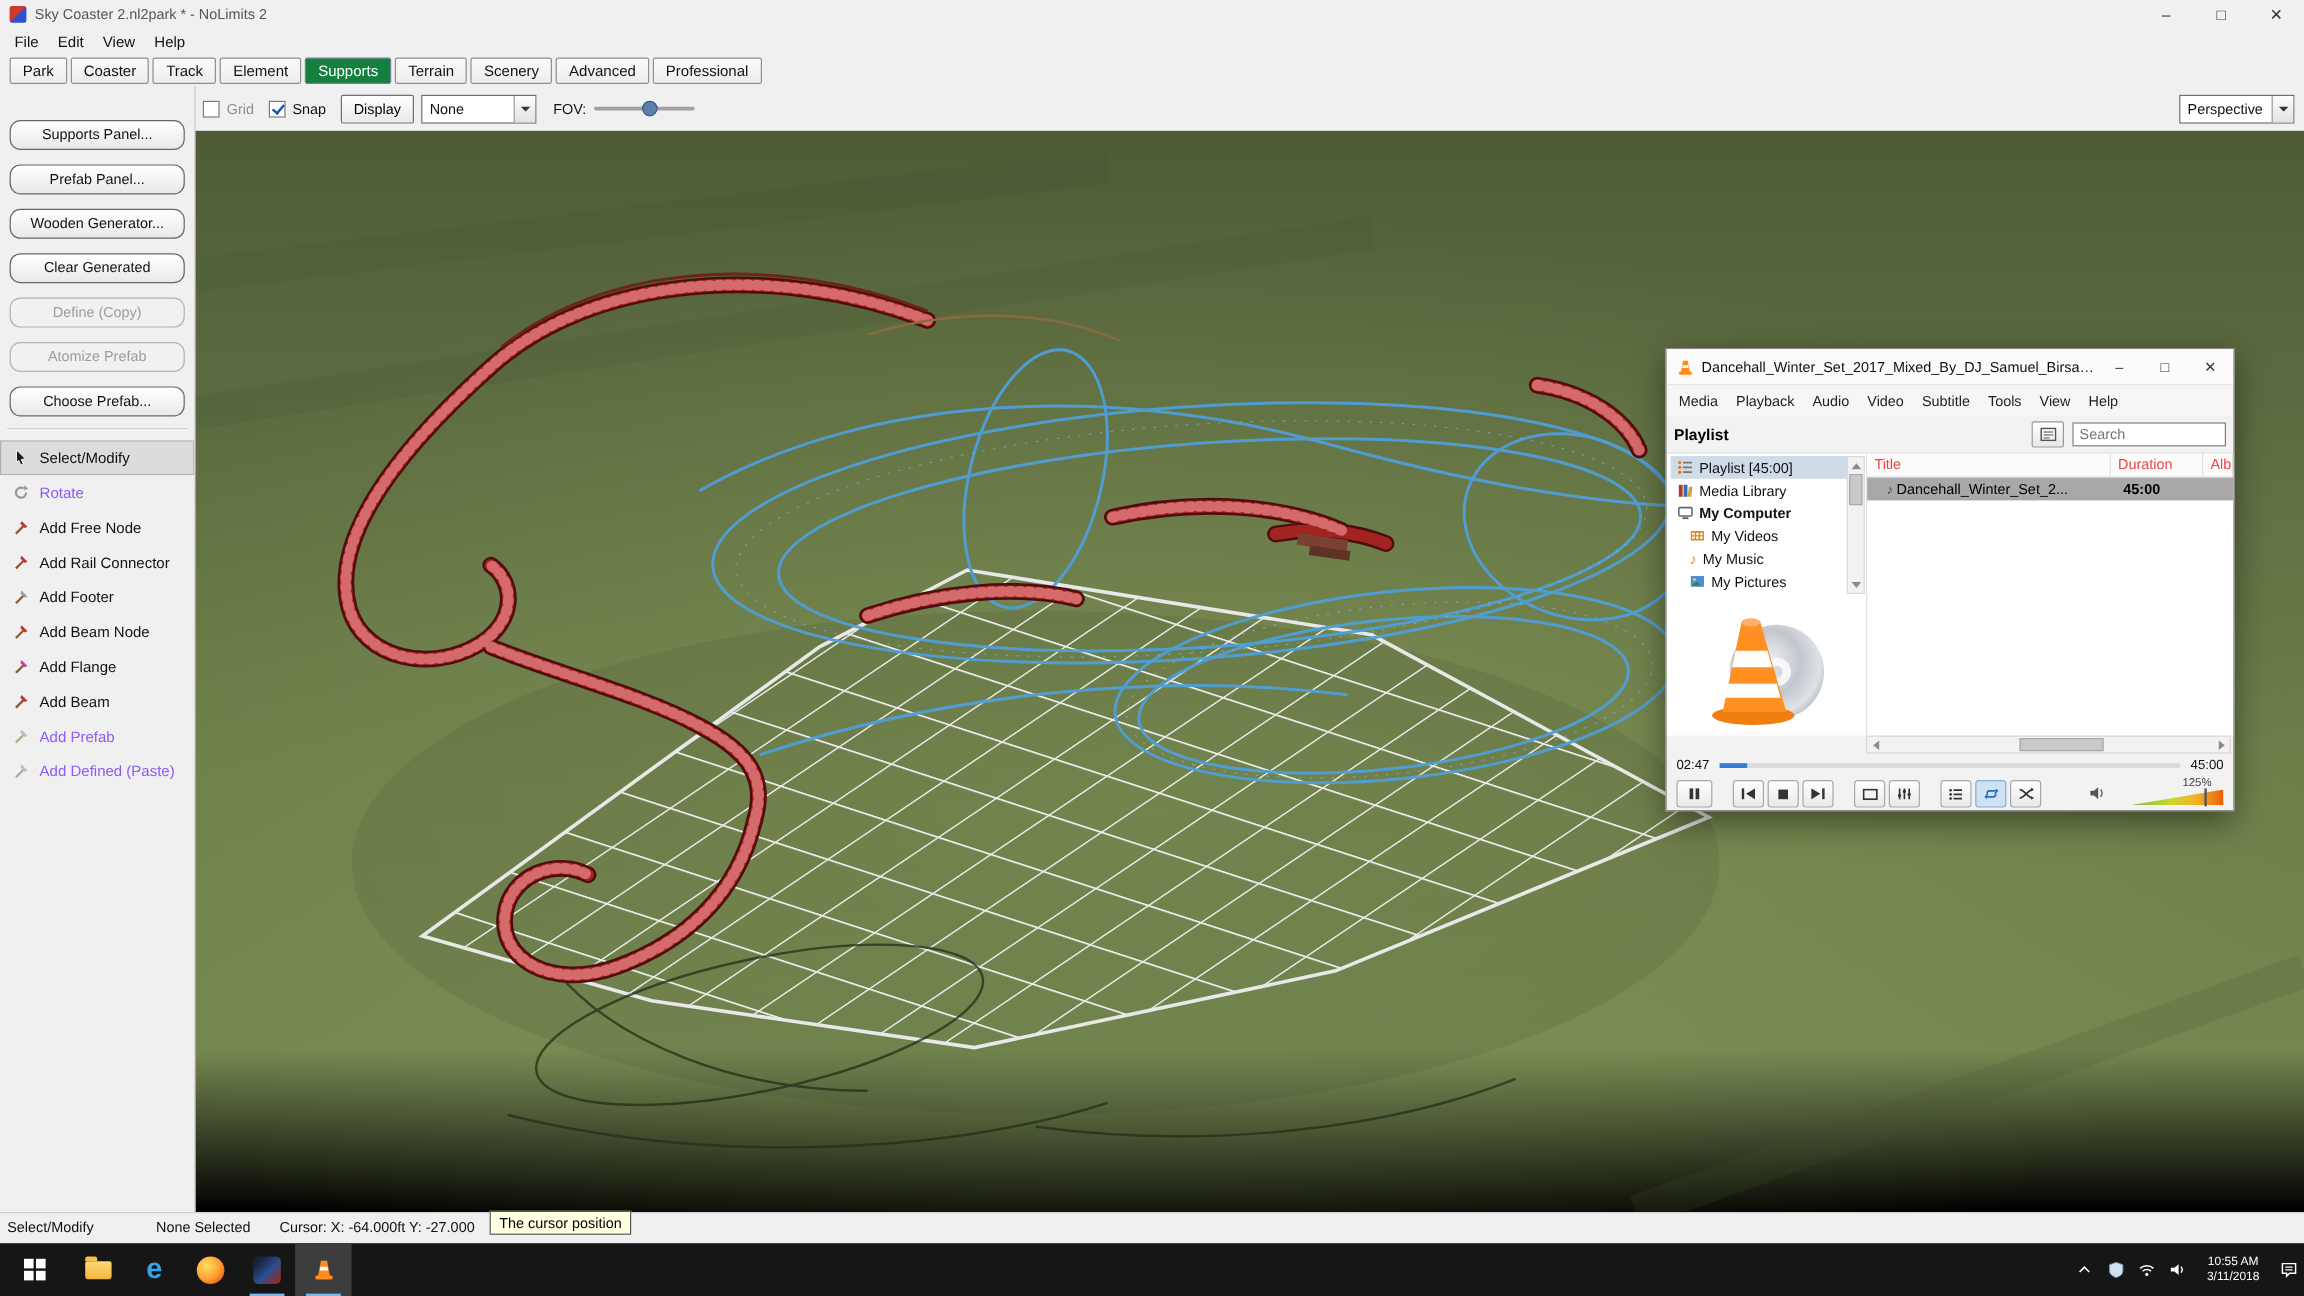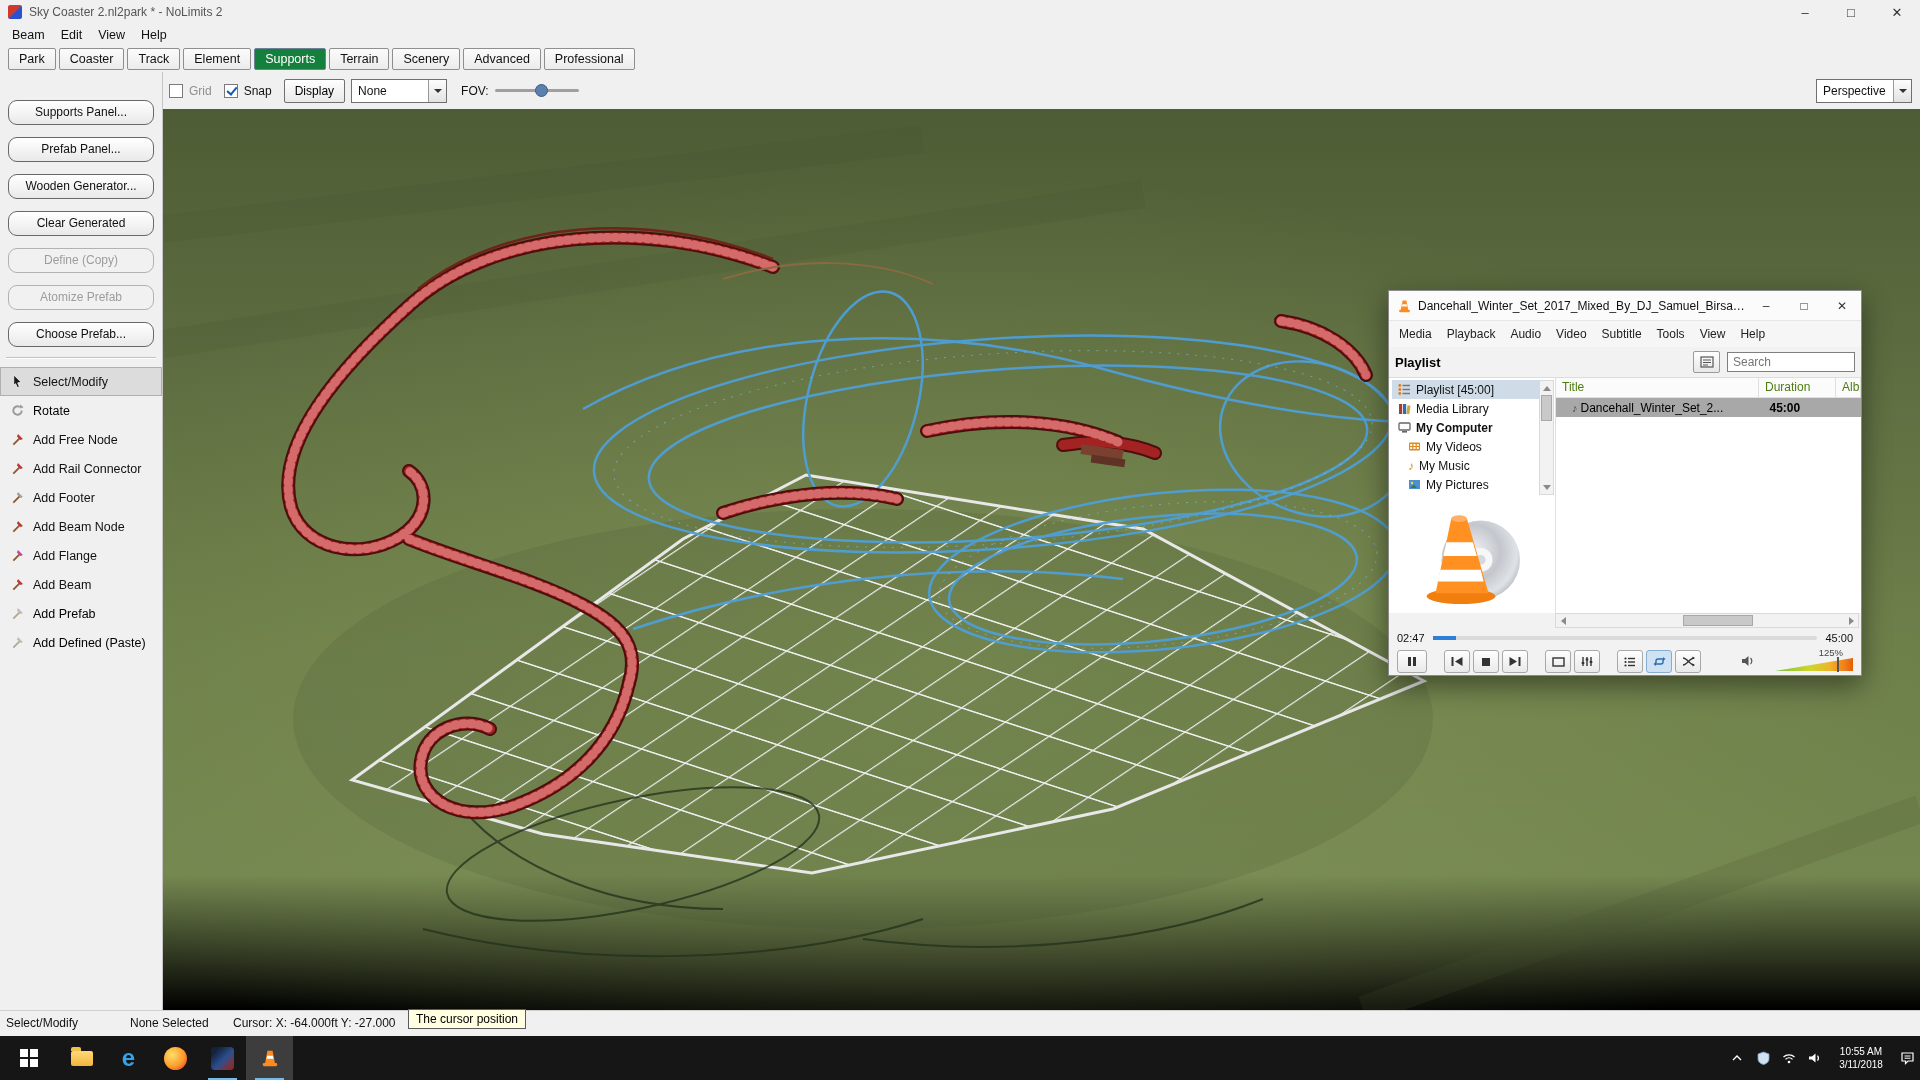--- a/index.html
+++ b/index.html
@@ -50,21 +50,21 @@
   
   .sidebar { position:absolute; top:72px; left:0; width:163px; bottom:70px; background:#f0f0f0;
     border-right:1px solid #c6c6c6; padding-top:16px; }
   .sbtn { display:block; margin:12px auto 7px auto; width:146px; height:25px; font-size:12px; color:#111;
     border:1px solid #686868; border-radius:9px; background:linear-gradient(#ffffff,#e9e9e9);
     text-align:center; line-height:23px; white-space:nowrap; }
   .sbtn.disabled { color:#9d9d9d; border-color:#b2b2b2; background:#f1f1f1; }
   .side-divider { margin:10px 6px 8px 6px; border-top:1px solid #c2c2c2; border-bottom:1px solid #fff; }
   .tool { height:29px; display:flex; align-items:center; gap:8px; padding-left:10px; font-size:12.5px; color:#111; }
   .tool.active { background:#dcdcdc; box-shadow:inset 0 0 0 1px #b0b0b0; }
-  .tool.disabled { color:#000000; }
+  .tool.disabled { color:#8b5cf6; }
   .tool svg { flex:0 0 auto; }
 
   
   .viewport { position:absolute; top:109px; left:163px; right:0; bottom:70px; overflow:hidden; background:#5e6e41; }
   .viewport svg { display:block; width:100%; height:100%; }
 
   
   .statusbar { position:absolute; left:0; right:0; bottom:44px; height:26px; background:#f0f0f0;
     border-top:1px solid #cfcfcf; font-size:12px; color:#111; }
   .statusbar .st { position:absolute; top:5px; white-space:nowrap; }
@@ -124,21 +124,21 @@
   .scr-arrow { position:absolute; left:0; width:13px; height:13px; display:flex; align-items:center; justify-content:center; }
   .tri-up { width:0; height:0; border:4px solid transparent; border-bottom:5px solid #8a8a8a; margin-top:-3px; }
   .tri-down { width:0; height:0; border:4px solid transparent; border-top:5px solid #8a8a8a; margin-bottom:-3px; }
   .tri-left { width:0; height:0; border:4px solid transparent; border-right:5px solid #8a8a8a; margin-left:-3px; }
   .tri-right { width:0; height:0; border:4px solid transparent; border-left:5px solid #8a8a8a; margin-right:-3px; }
   .vscroll-thumb { position:absolute; left:1px; top:14px; width:11px; height:26px; background:#c9c9c9; border:1px solid #a8a8a8; }
   .vlc-art { position:absolute; left:6px; top:120px; width:140px; height:112px;
     display:flex; align-items:center; justify-content:center; }
   .vlc-table { position:absolute; left:166px; top:0; right:0; bottom:0; border-left:1px solid #e0e0e0; }
   .vt-head { height:20px; display:flex; border-bottom:1px solid #e0e0e0; background:#fbfbfb; }
-  .vt-head div { padding:2px 6px; border-right:1px solid #e0e0e0; color:#4d7c0f; overflow:hidden; white-space:nowrap; }
+  .vt-head div { padding:2px 6px; border-right:1px solid #e0e0e0; color:#ef4444; overflow:hidden; white-space:nowrap; }
   .col-title { width:203px; } .col-dur { width:77px; } .col-alb { flex:1; }
   .vt-row { height:19px; display:flex; background:#a8a8a8; align-items:center; }
   .vt-row .cell { padding:0 16px; overflow:hidden; white-space:nowrap; color:#000; }
   .vt-row .cell.dur { font-weight:bold; }
   .rowicon { color:#4a4a4a; font-size:11px; margin-right:3px; }
   .vlc-hscroll { position:absolute; left:166px; right:2px; top:322px; height:15px; background:#f2f2f2;
     border:1px solid #d9d9d9; }
   .hscroll-thumb { position:absolute; top:1px; left:42%; width:70px; height:11px; background:#c9c9c9; border:1px solid #a8a8a8; }
   .vlc-seek { position:absolute; left:0; right:0; top:339px; height:16px; display:flex; align-items:center;
     gap:8px; padding:0 8px; font-size:11px; color:#111; }
@@ -168,21 +168,21 @@
     <span class="app-logo"></span>
     <span class="title">Sky Coaster 2.nl2park * - NoLimits 2</span>
     <div class="wctrls">
       <span class="wbtn">–</span>
       <span class="wbtn">□</span>
       <span class="wbtn">✕</span>
     </div>
   </div>
 
   <div class="menubar">
-    <span>Beam</span>
+    <span>File</span>
     <span>Edit</span>
     <span>View</span>
     <span>Help</span>
   </div>
 
   <div class="tabbar">
     <span class="tab">Park</span>
     <span class="tab">Coaster</span>
     <span class="tab">Track</span>
     <span class="tab">Element</span>

